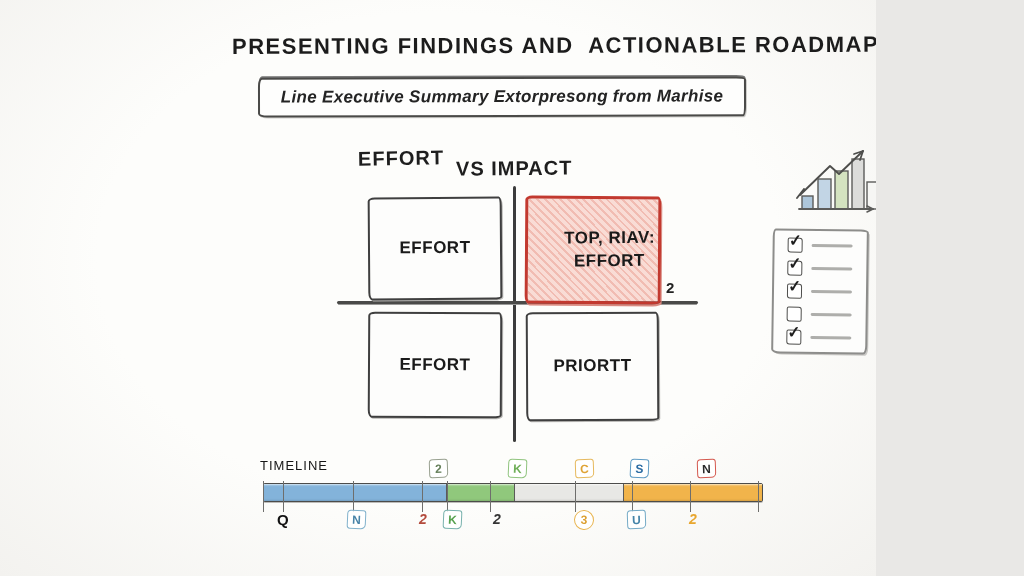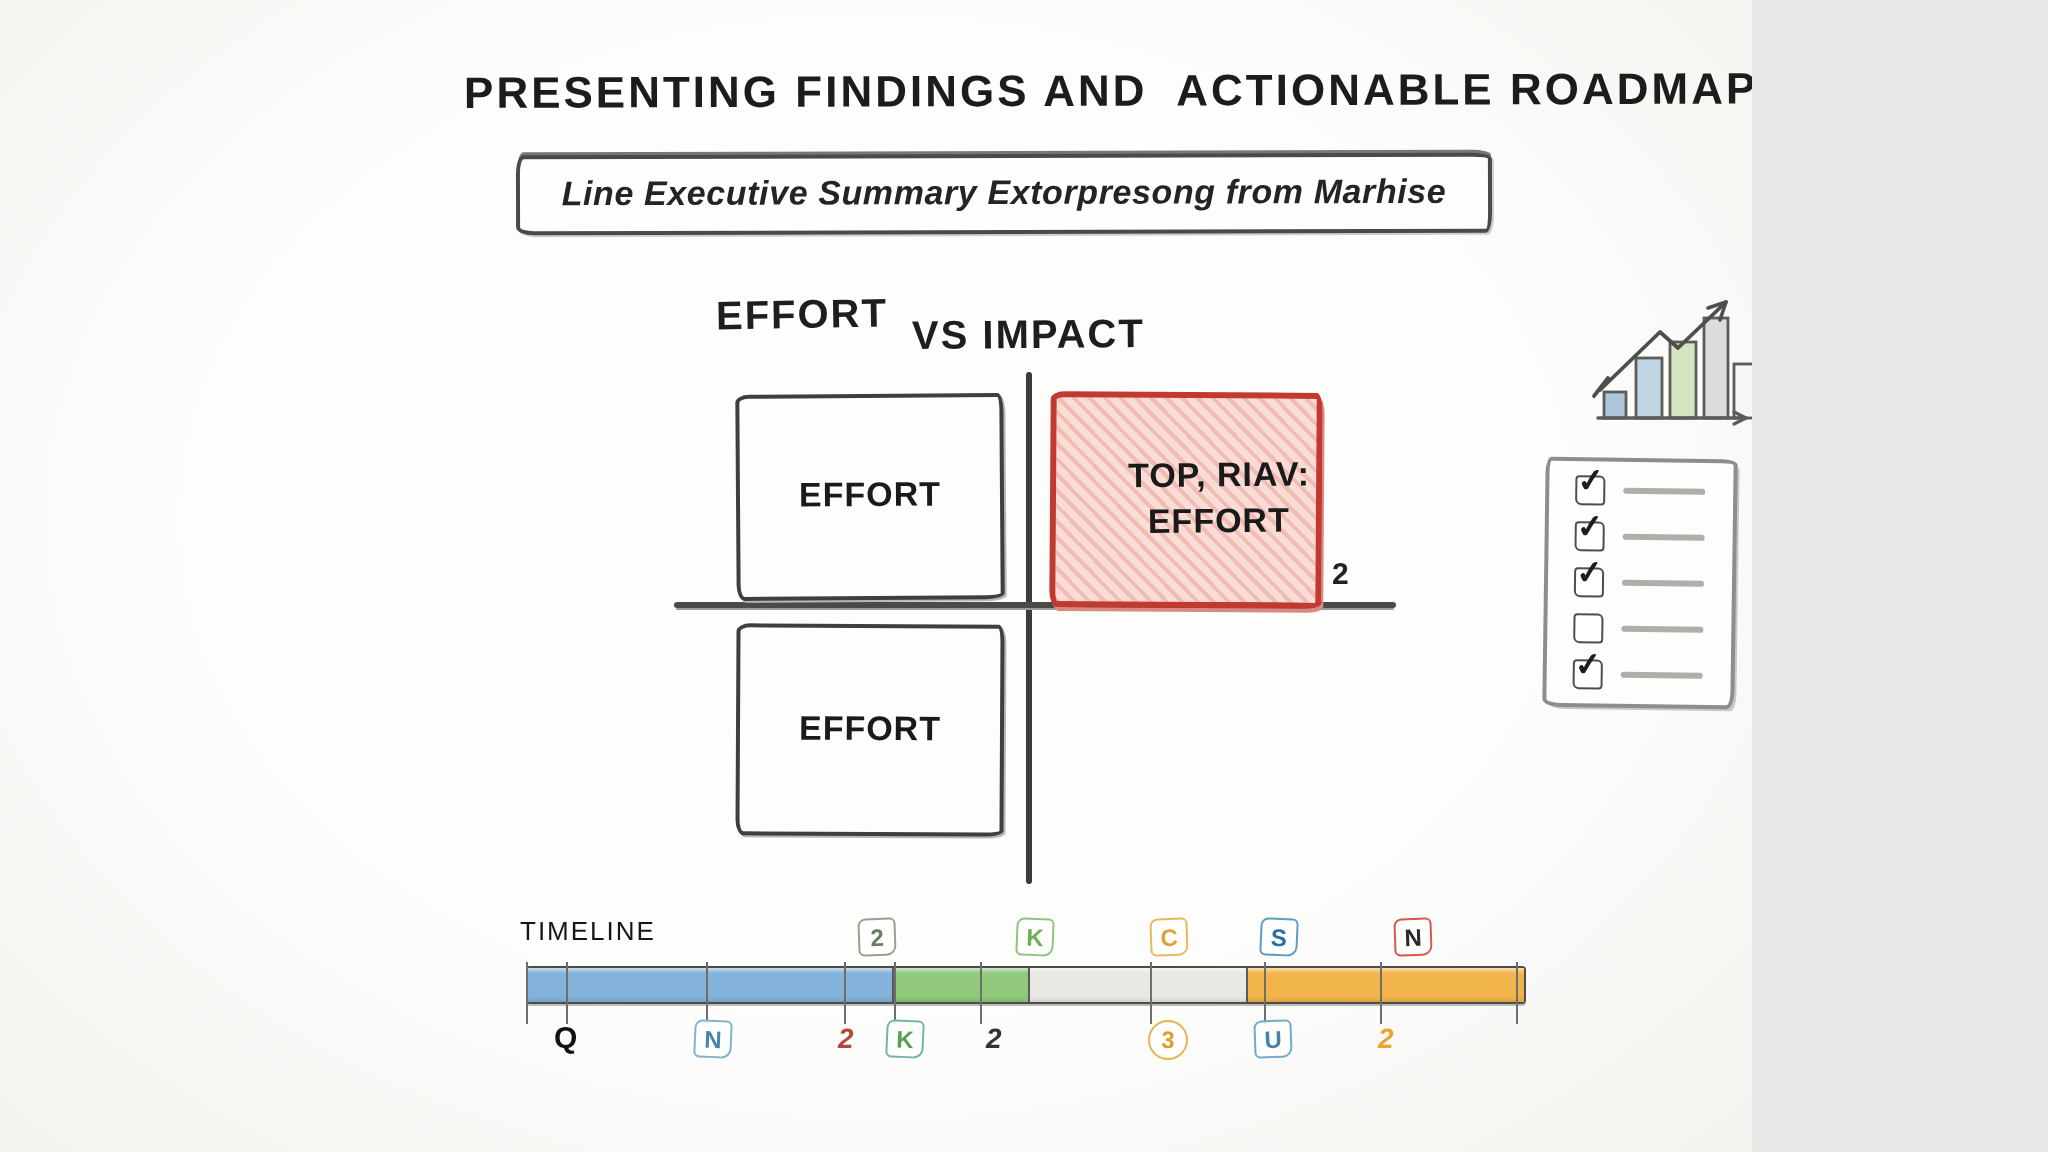--- a/index.html
+++ b/index.html
@@ -108,20 +108,23 @@
     <span>TOP, RIAV:</span>
     <span>EFFORT</span>
   </div>
 
   <div class="m-annotation">2</div>
 
   <div class="quad bl">
     <span>EFFORT</span>
   </div>
 
+  <div class="quad br">
+    <span>PRIORTT</span>
+  </div>
 
   <svg class="growth" viewBox="0 0 88 70">
     <g id="growth-bars">
         <rect x="9" width="11" y="50" height="13" fill="#adc6da" stroke="#5c5c5a" stroke-width="1.4"></rect>
         <rect x="25" width="13" y="33" height="30" fill="#c2d5e5" stroke="#5c5c5a" stroke-width="1.4"></rect>
         <rect x="42" width="13" y="25" height="38" fill="#d4e3c0" stroke="#5c5c5a" stroke-width="1.4"></rect>
         <rect x="59" width="12" y="13" height="50" fill="#dcdcda" stroke="#5c5c5a" stroke-width="1.4"></rect>
         <rect x="74" width="10" y="36" height="27" fill="#f6f6f4" stroke="#5c5c5a" stroke-width="1.4"></rect>
       </g>
     <path d="M6 63 H80" stroke="#5c5c5a" stroke-width="1.8" fill="none" stroke-linecap="round"></path>

